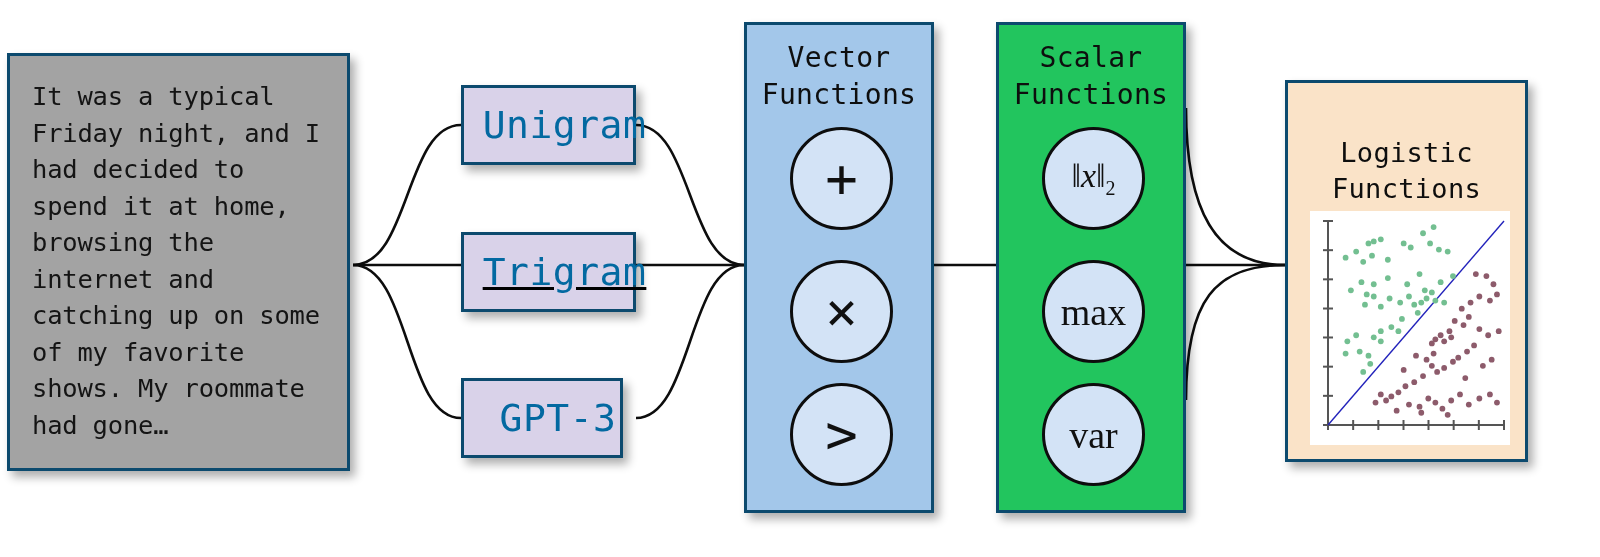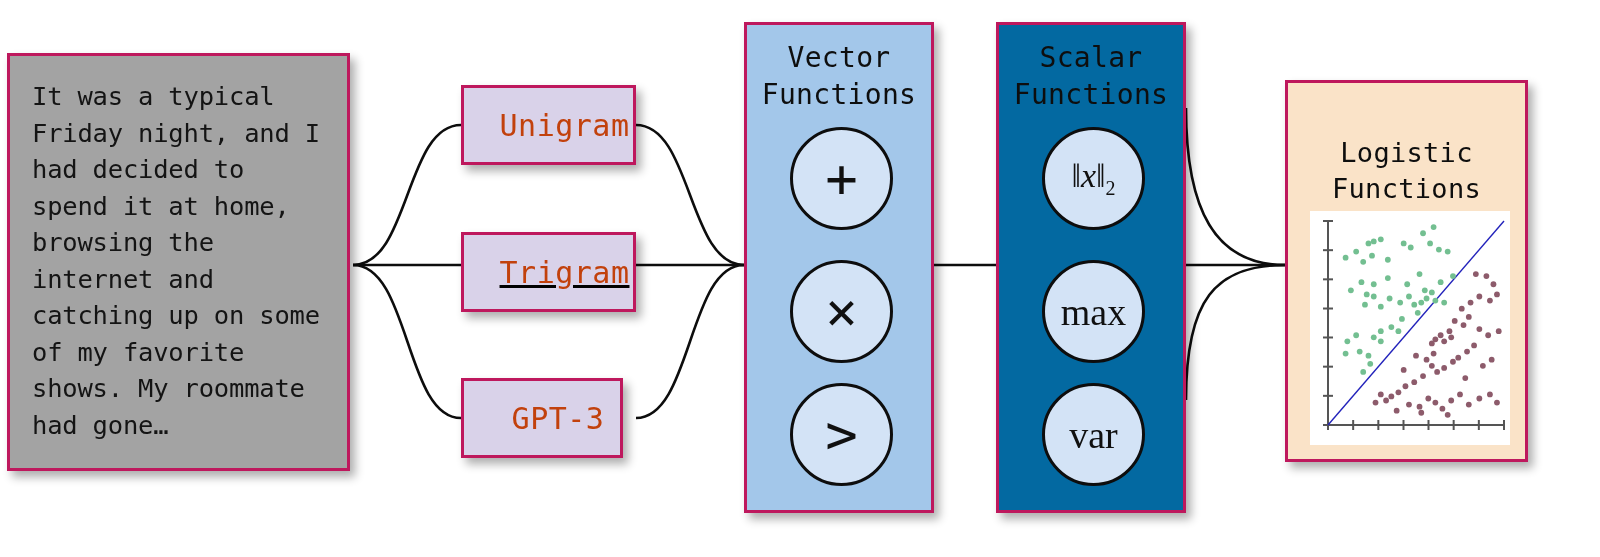--- a/index.html
+++ b/index.html
@@ -1,35 +1,35 @@
 <!DOCTYPE html>
 <html><head>
 <meta charset="utf-8">
 <style>
   html,body{margin:0;padding:0;background:#ffffff;}
   body{width:1600px;height:557px;overflow:hidden;
        font-family:"DejaVu Sans Mono",monospace;}
   #stage{position:relative;width:1600px;height:557px;}
   svg.layer{position:absolute;left:0;top:0;width:1600px;height:557px;}
-  .node{position:absolute;box-sizing:border-box;border:3px solid #be185d;
+  .node{position:absolute;box-sizing:border-box;border:3px solid #0c4a6e;
         box-shadow:5px 6px 9px rgba(0,0,0,0.32);}
   
   #textbox{left:7px;top:53px;width:343px;height:418px;background:#a3a3a3;}
   #textbox .passage{padding:22px 20px 0 22px;font-size:25.5px;line-height:36.5px;
         color:#141414;white-space:pre-line;letter-spacing:-0.2px;}
   
   .fbox{background:#d9d2e9;display:flex;align-items:center;justify-content:center;}
-  .fbox span{font-size:30px;color:#c2410c;letter-spacing:0.5px;margin-left:32px;}
+  .fbox span{font-size:38px;color:#0369a1;letter-spacing:0.5px;margin-left:32px;}
   #f0{left:461px;top:85px;width:175px;height:80px;}
   #f1{left:461px;top:232px;width:175px;height:80px;text-decoration:underline;}
   #f2{left:461px;top:378px;width:162px;height:80px;}
   
   .panel{display:block;}
   #p_vec{left:744px;top:22px;width:190px;height:491px;background:#a3c7ea;}
-  #p_sca{left:996px;top:22px;width:190px;height:491px;background:#0369a1;}
+  #p_sca{left:996px;top:22px;width:190px;height:491px;background:#22c55e;}
   .ptitle{text-align:center;font-size:28px;line-height:37px;color:#0e0e0e;
           padding-top:14px;letter-spacing:0.3px;}
   .opcircle{position:absolute;width:103px;height:103px;border-radius:50%;
             background:#d3e3f6;border:3px solid #0d0d0d;box-sizing:border-box;
             display:flex;align-items:center;justify-content:center;}
   #p_vec .opcircle{left:43px;}
   #p_sca .opcircle{left:43px;}
   .c0{top:102px;} .c1{top:235px;} .c2{top:358px;}
   .glyph-sans{font-family:"DejaVu Sans Mono",monospace;font-size:54px;color:#101010;line-height:1;}
   .glyph-serif{font-family:Liberation Serif, serif;font-size:38px;color:#101010;line-height:1;}

